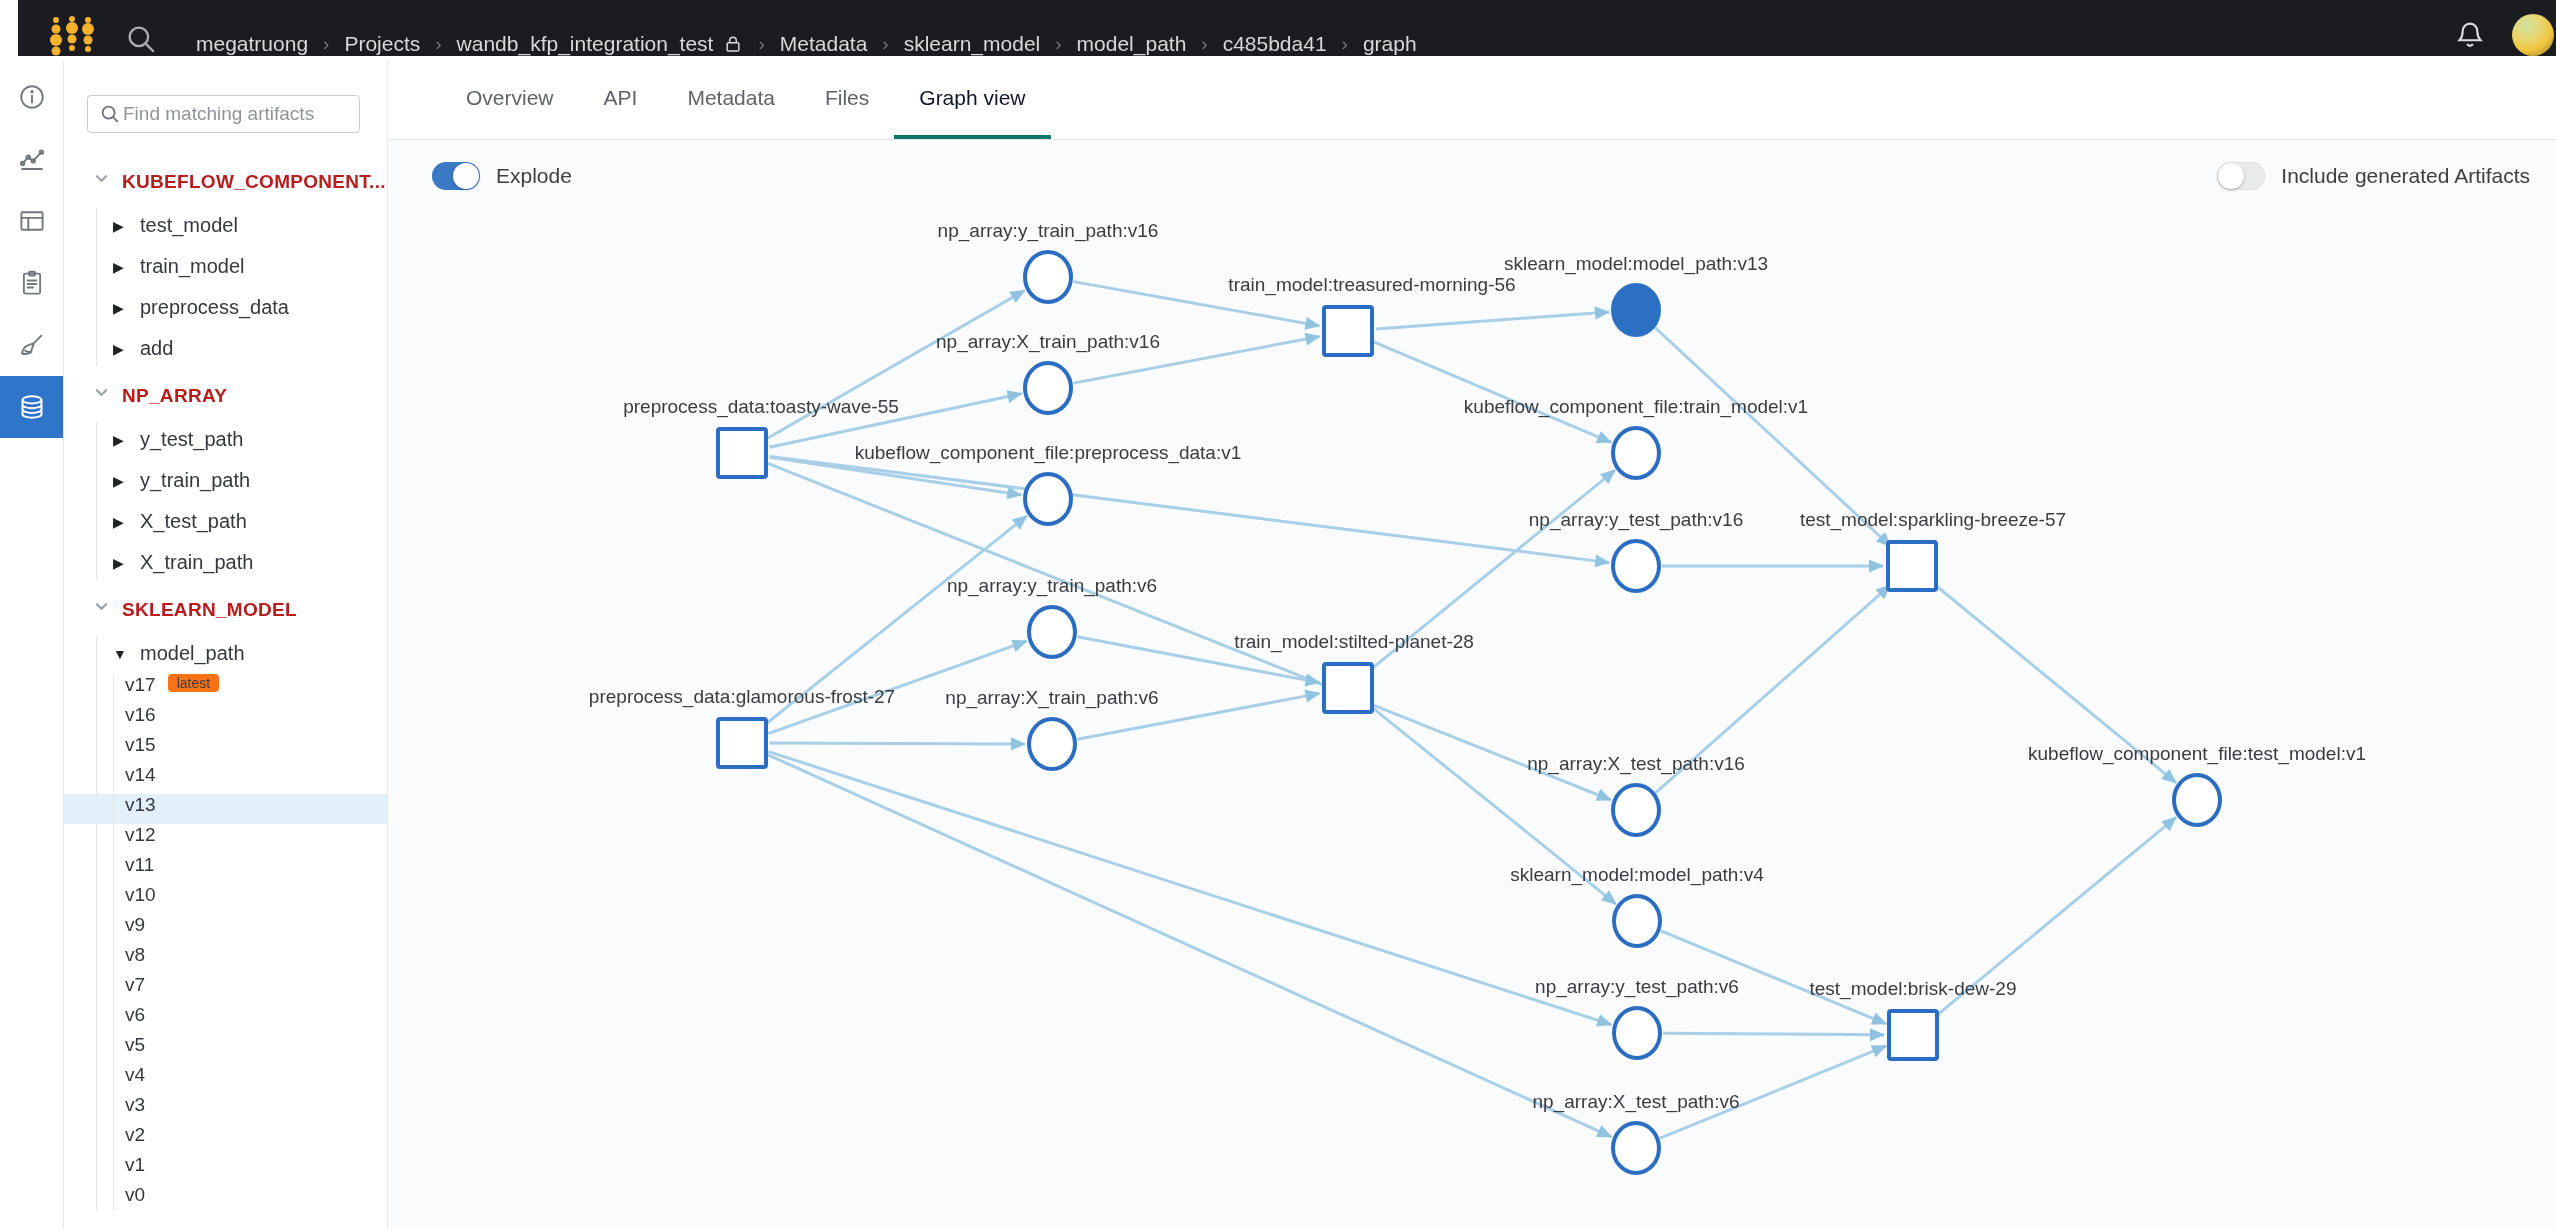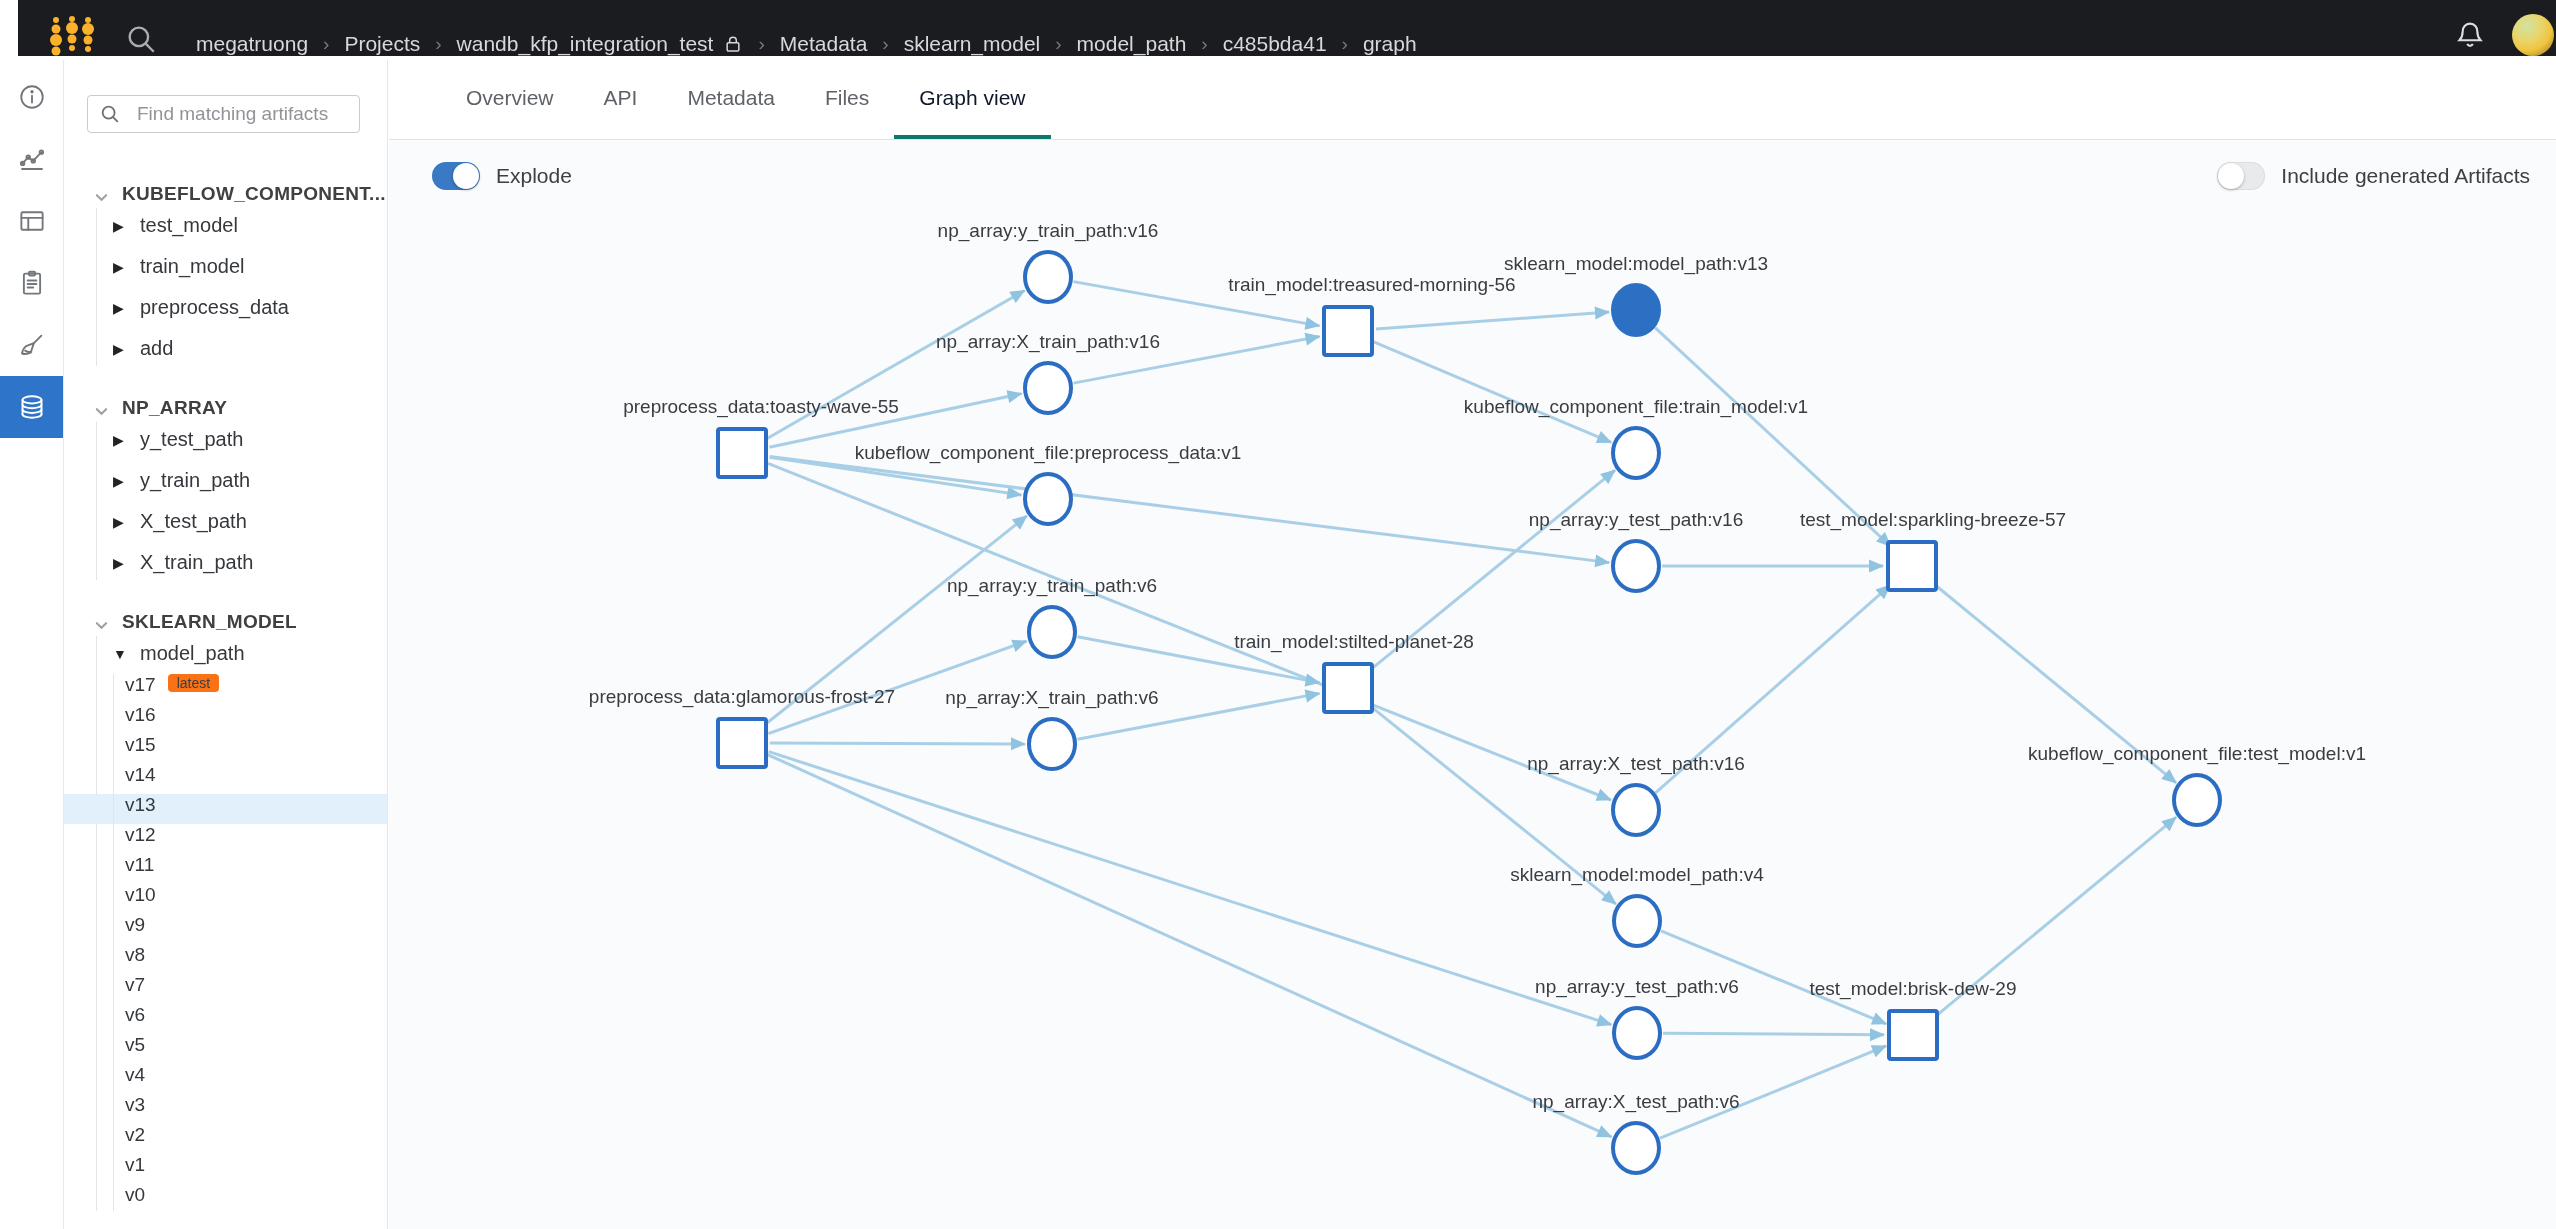--- a/index.html
+++ b/index.html
@@ -25,27 +25,27 @@
         border-right:1px solid #e7e8ea;display:flex;flex-direction:column;align-items:center;
         padding-top:6px;z-index:5;box-sizing:border-box}
   .rail-item{width:63px;height:62px;display:flex;align-items:center;justify-content:center;
              color:#73777b;cursor:pointer}
   .rail-item.selected{background:#2e74c9;color:#fff}
 
   
   .sidebar{position:absolute;left:64px;top:60px;bottom:0;width:324px;background:#fff;
            border-right:1px solid #e4e6e8;z-index:5;box-sizing:border-box;overflow:hidden}
   .search-box{margin:35px 0 0 23px;width:273px;height:38px;border:1px solid #c9cbce;border-radius:4px;
-              display:flex;align-items:center;gap:14px;padding:0 11px;box-sizing:border-box;background:#fff}
+              display:flex;align-items:center;gap:0;padding:0 11px;box-sizing:border-box;background:#fff}
   .search-box input{border:none;outline:none;font-size:19px;color:#333;width:100%;
                     font-family:"Liberation Sans",sans-serif;background:transparent}
   .search-box input::placeholder{color:#909498}
   .tree{margin-top:38px}
   .sec{margin-bottom:16px}
-  .sec-h{height:34px;display:flex;align-items:flex-end;padding-left:30px;color:#404040;
+  .sec-h{height:34px;display:flex;align-items:flex-start;padding-left:30px;color:#b91c1c;
          font-size:19px;font-weight:bold;letter-spacing:.3px;cursor:pointer}
   .sec-h .chev{margin-right:13px;display:flex;color:#9ba1a6}
   .sec-items{position:relative}
   .sec-items::before{content:"";position:absolute;left:32px;top:3px;bottom:3px;width:1px;background:#e2e4e6}
   .item{height:41px;display:flex;align-items:center;padding-left:49px;font-size:20px;color:#35383c;cursor:pointer}
   .item .tri{width:14px;margin-right:13px;font-size:14px;color:#212326}
   .versions{position:relative}
   .versions::before{content:"";position:absolute;left:49px;top:0;bottom:3px;width:1px;background:#e2e4e6}
   .ver{height:30px;display:flex;align-items:flex-start;padding-left:61px;font-size:19px;color:#35383c;cursor:pointer}
   .ver.selected{background:#e1f0fb}

